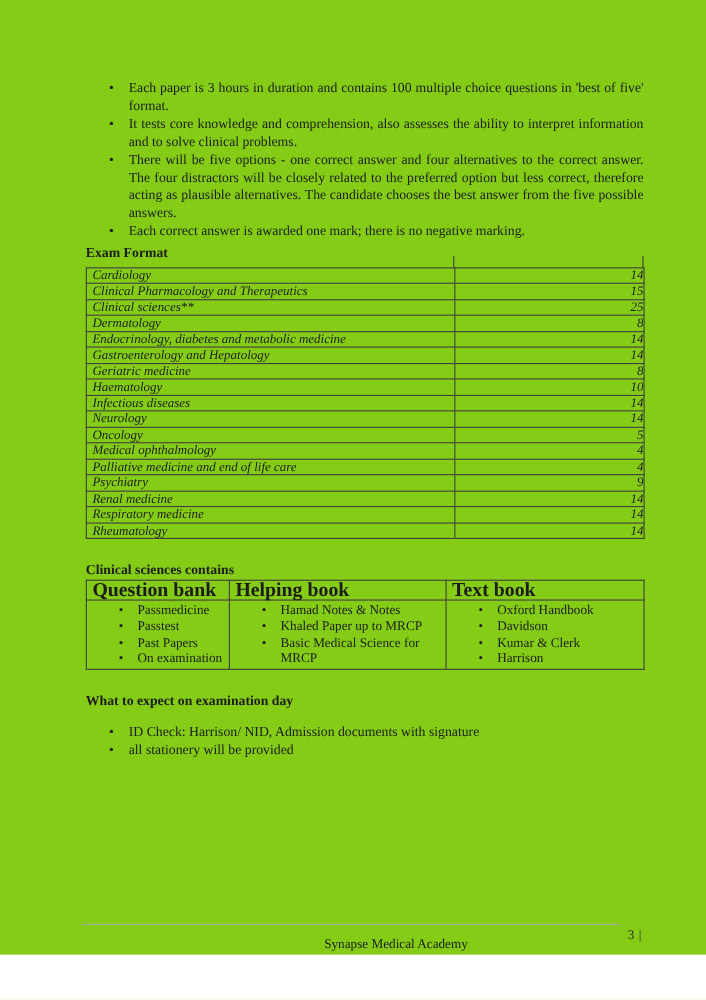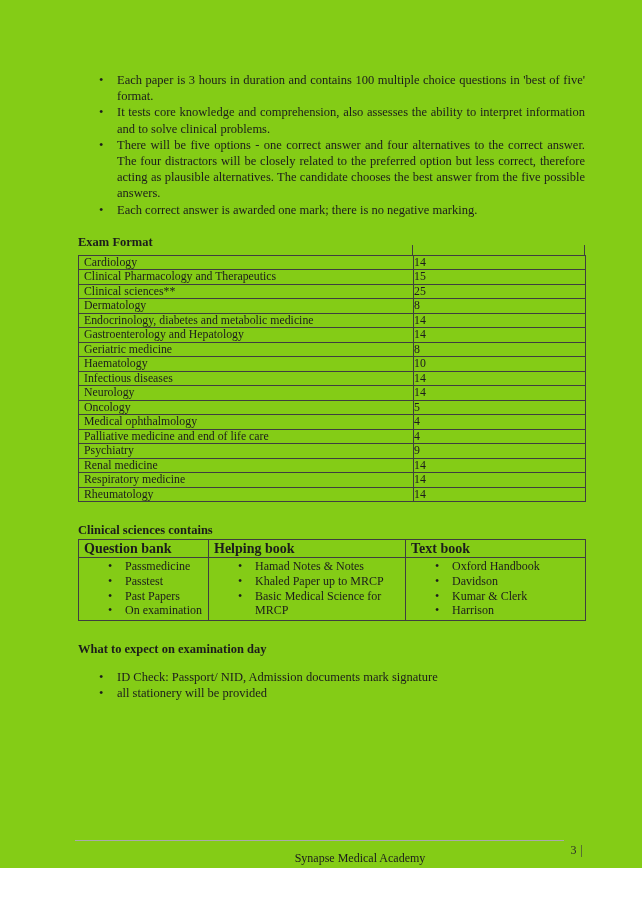--- a/index.html
+++ b/index.html
@@ -31,41 +31,42 @@
     top: 0;
   }
   ul.bullets.no-justify li { text-align: left; }
 
   .section-heading {
     font-size: 12.5px;
     font-weight: bold;
     margin: 0;
     line-height: 16px;
   }
-  .h-exam { margin-top: 16px; }
+  .h-exam { margin-top: 4px; }
   .h-clinical { margin-top: 20px; }
   .h-examday { margin-top: 20px; margin-bottom: 12px; }
 
   
   .exam-table-wrap { position: relative; margin-top: 5px; }
   table.exam-table {
     width: 507px;
     border-collapse: collapse;
     table-layout: fixed;
   }
   table.exam-table td {
     border: 1px solid #3f3f3f;
     font-size: 11.8px;
     line-height: 13.5px;
     padding: 0;
     overflow: hidden;
     white-space: nowrap;
+    font-style: italic;
   }
   table.exam-table td.subject { width: 335px; padding-left: 5px; }
-  table.exam-table td.count { width: 172px; text-align: left; }
+  table.exam-table td.count { width: 172px; text-align: right; }
   .tick {
     position: absolute;
     top: -10px;
     width: 1px;
     height: 10px;
     background: #3f3f3f;
   }
   .tick-mid { left: 334px; }
   .tick-right { left: 506px; }
 
@@ -75,21 +76,21 @@
     border-collapse: collapse;
     table-layout: fixed;
     margin-top: 1px;
   }
   table.books-table th, table.books-table td {
     border: 1px solid #3f3f3f;
     vertical-align: top;
   }
   table.books-table th {
     text-align: left;
-    font-size: 14px;
+    font-size: 18px;
     font-weight: bold;
     padding: 1px 5px;
     line-height: 15px;
   }
   table.books-table col.c1 { width: 130px; }
   table.books-table col.c2 { width: 197px; }
   table.books-table col.c3 { width: 180px; }
   table.books-table td { padding: 1px 3px 2px 0; }
   ul.cell-bullets { list-style: none; margin: 0; padding: 0; }
   ul.cell-bullets li {
@@ -295,21 +296,21 @@
           </td>
         </tr>
       </tbody>
     </table>
 
     <h2 class="section-heading h-examday">What to expect on examination day</h2>
 
     <ul class="bullets no-justify">
 
 
-        <li>ID Check: Passport/ NID, Admission documents mark signature</li>
+        <li>ID Check: Harrison/ NID, Admission documents with signature</li>
 
 
         <li>all stationery will be provided</li>
       </ul>
 
   </div>
 
   <div class="footer">
     <div class="footer-rule"></div>
     <div class="footer-center">Synapse Medical Academy</div>

